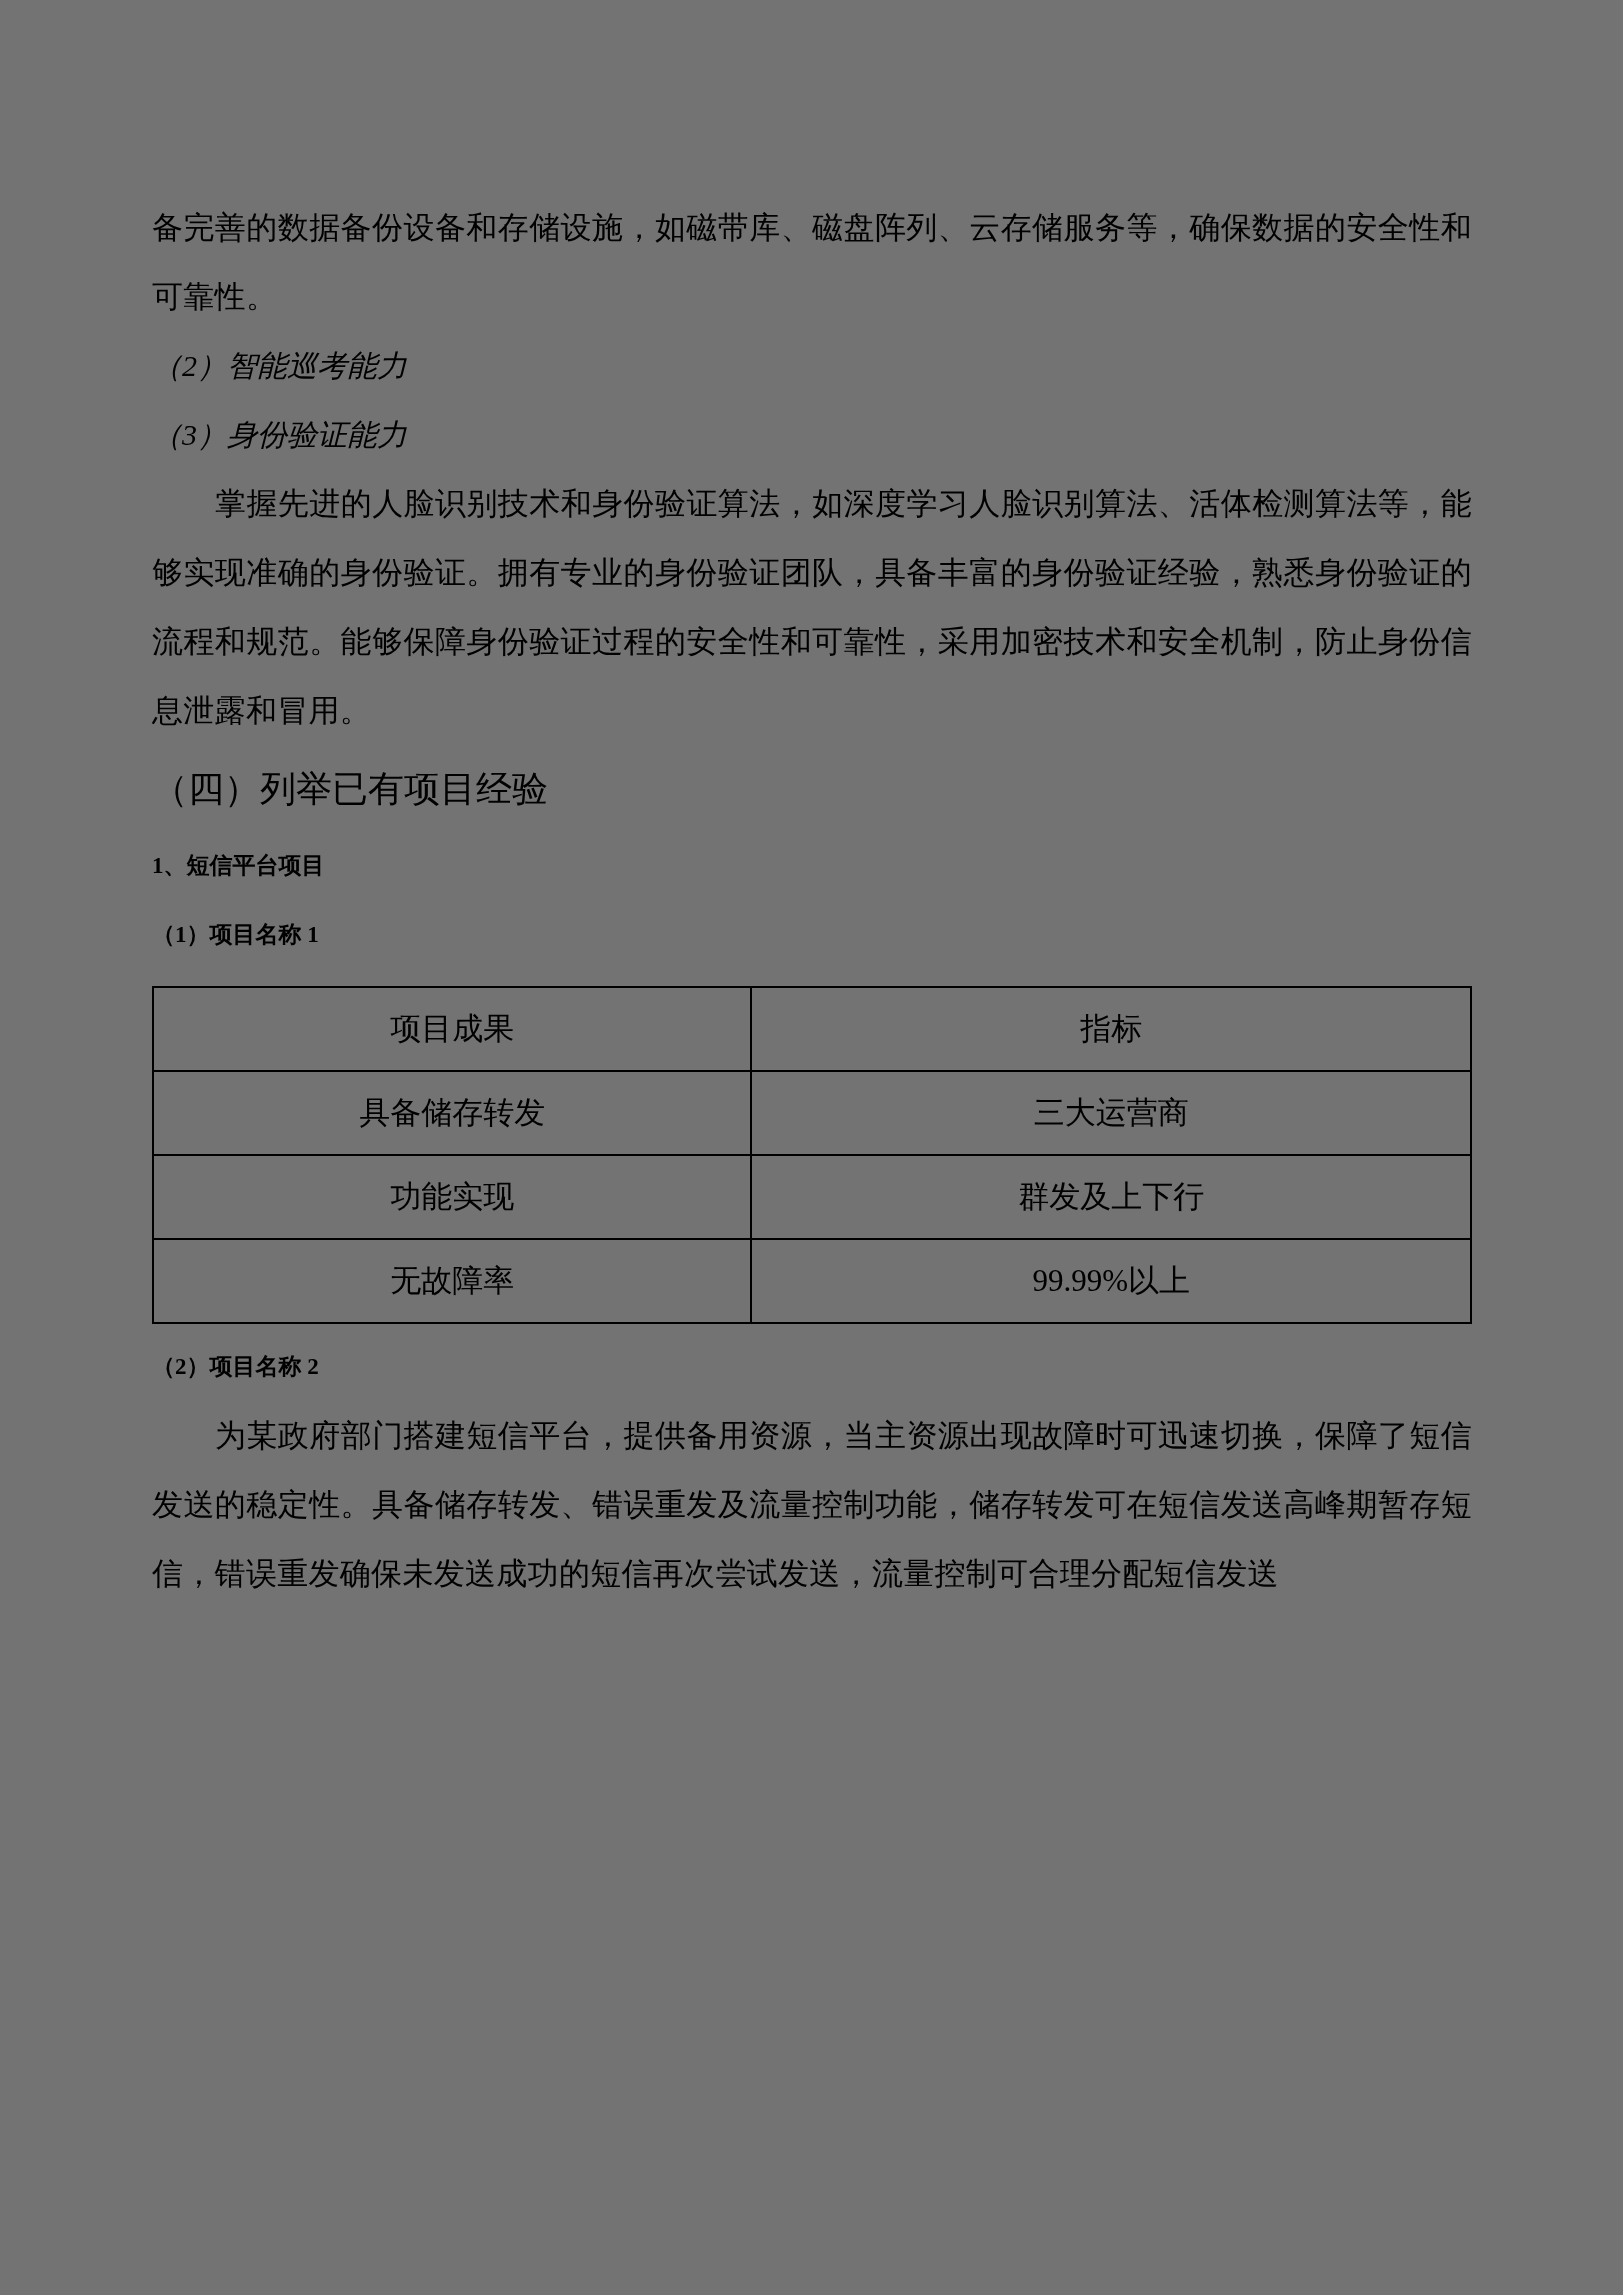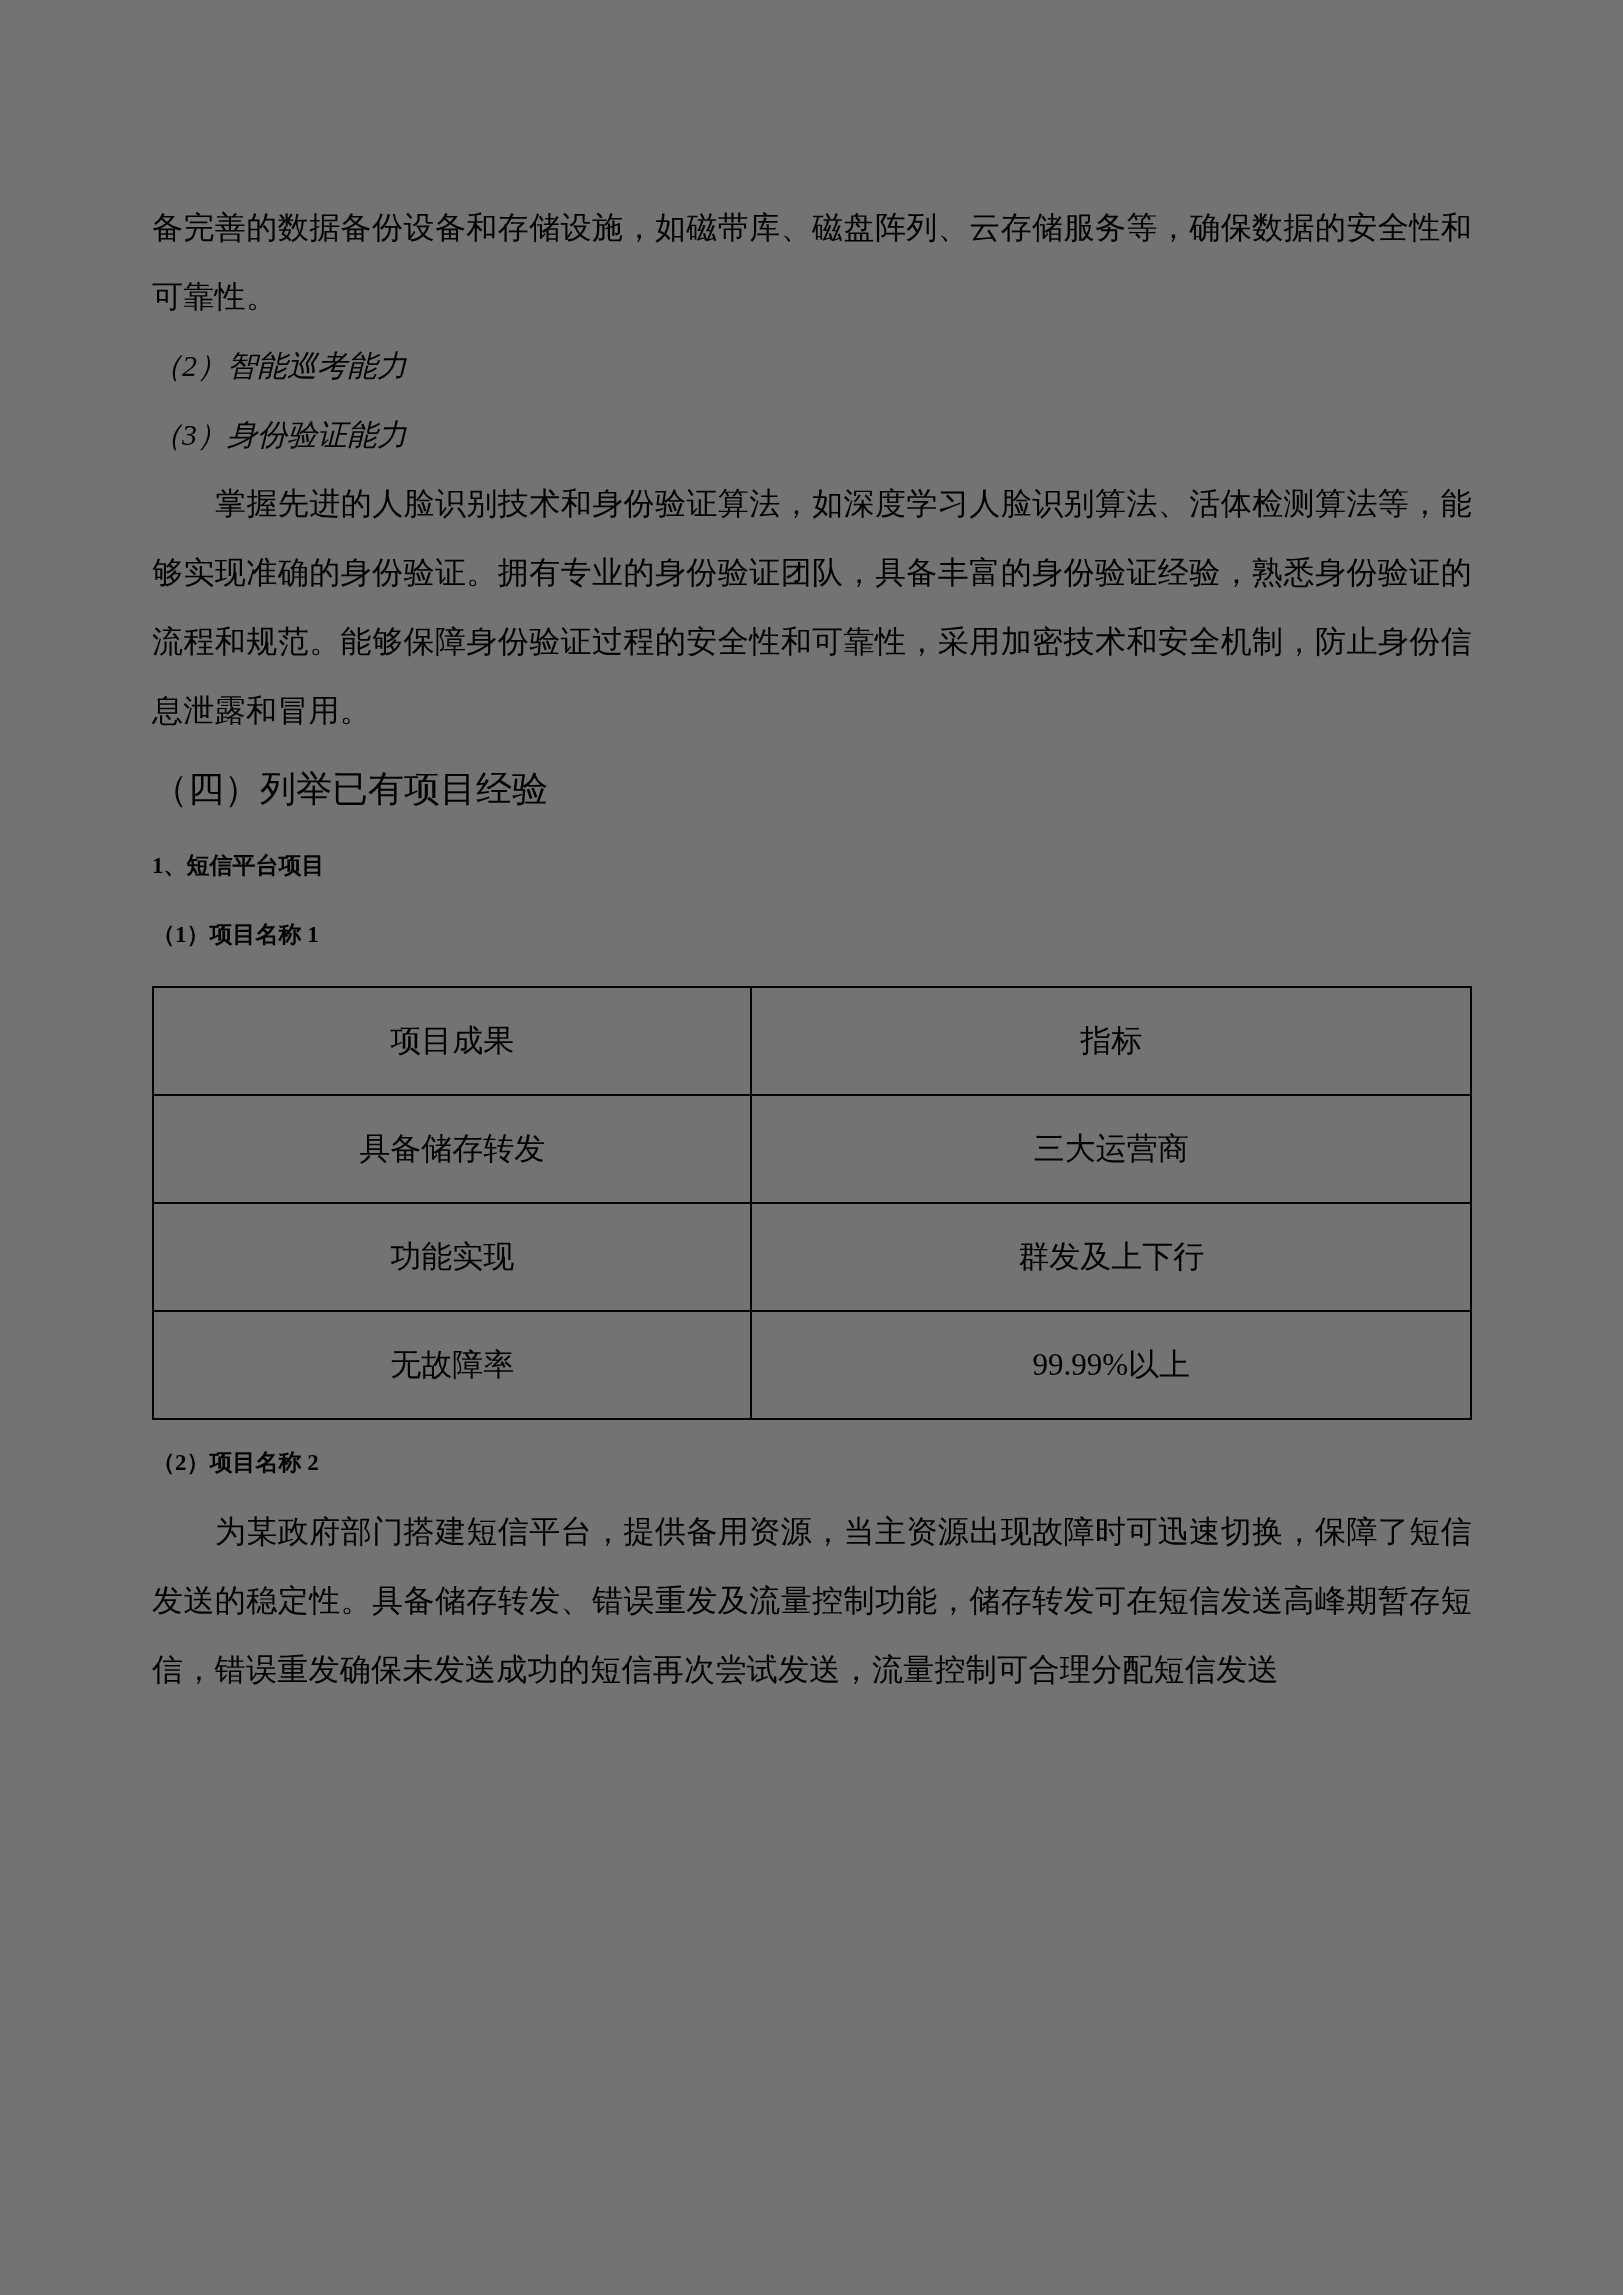--- a/index.html
+++ b/index.html
@@ -49,21 +49,21 @@
     border-collapse: collapse;
     margin-top: 17px;
     margin-bottom: 7.9px;
     table-layout: fixed;
   }
   table.results col.c1 { width: 45.4%; }
   table.results col.c2 { width: 54.6%; }
   table.results th,
   table.results td {
     border: 2px solid #000000;
-    height: 108px;
+    height: 84px;
     text-align: center;
     vertical-align: middle;
     font-size: 31px;
     font-weight: normal;
     padding: 0 6.5px;
   }
 </style>
 </head>
 <body>
 

